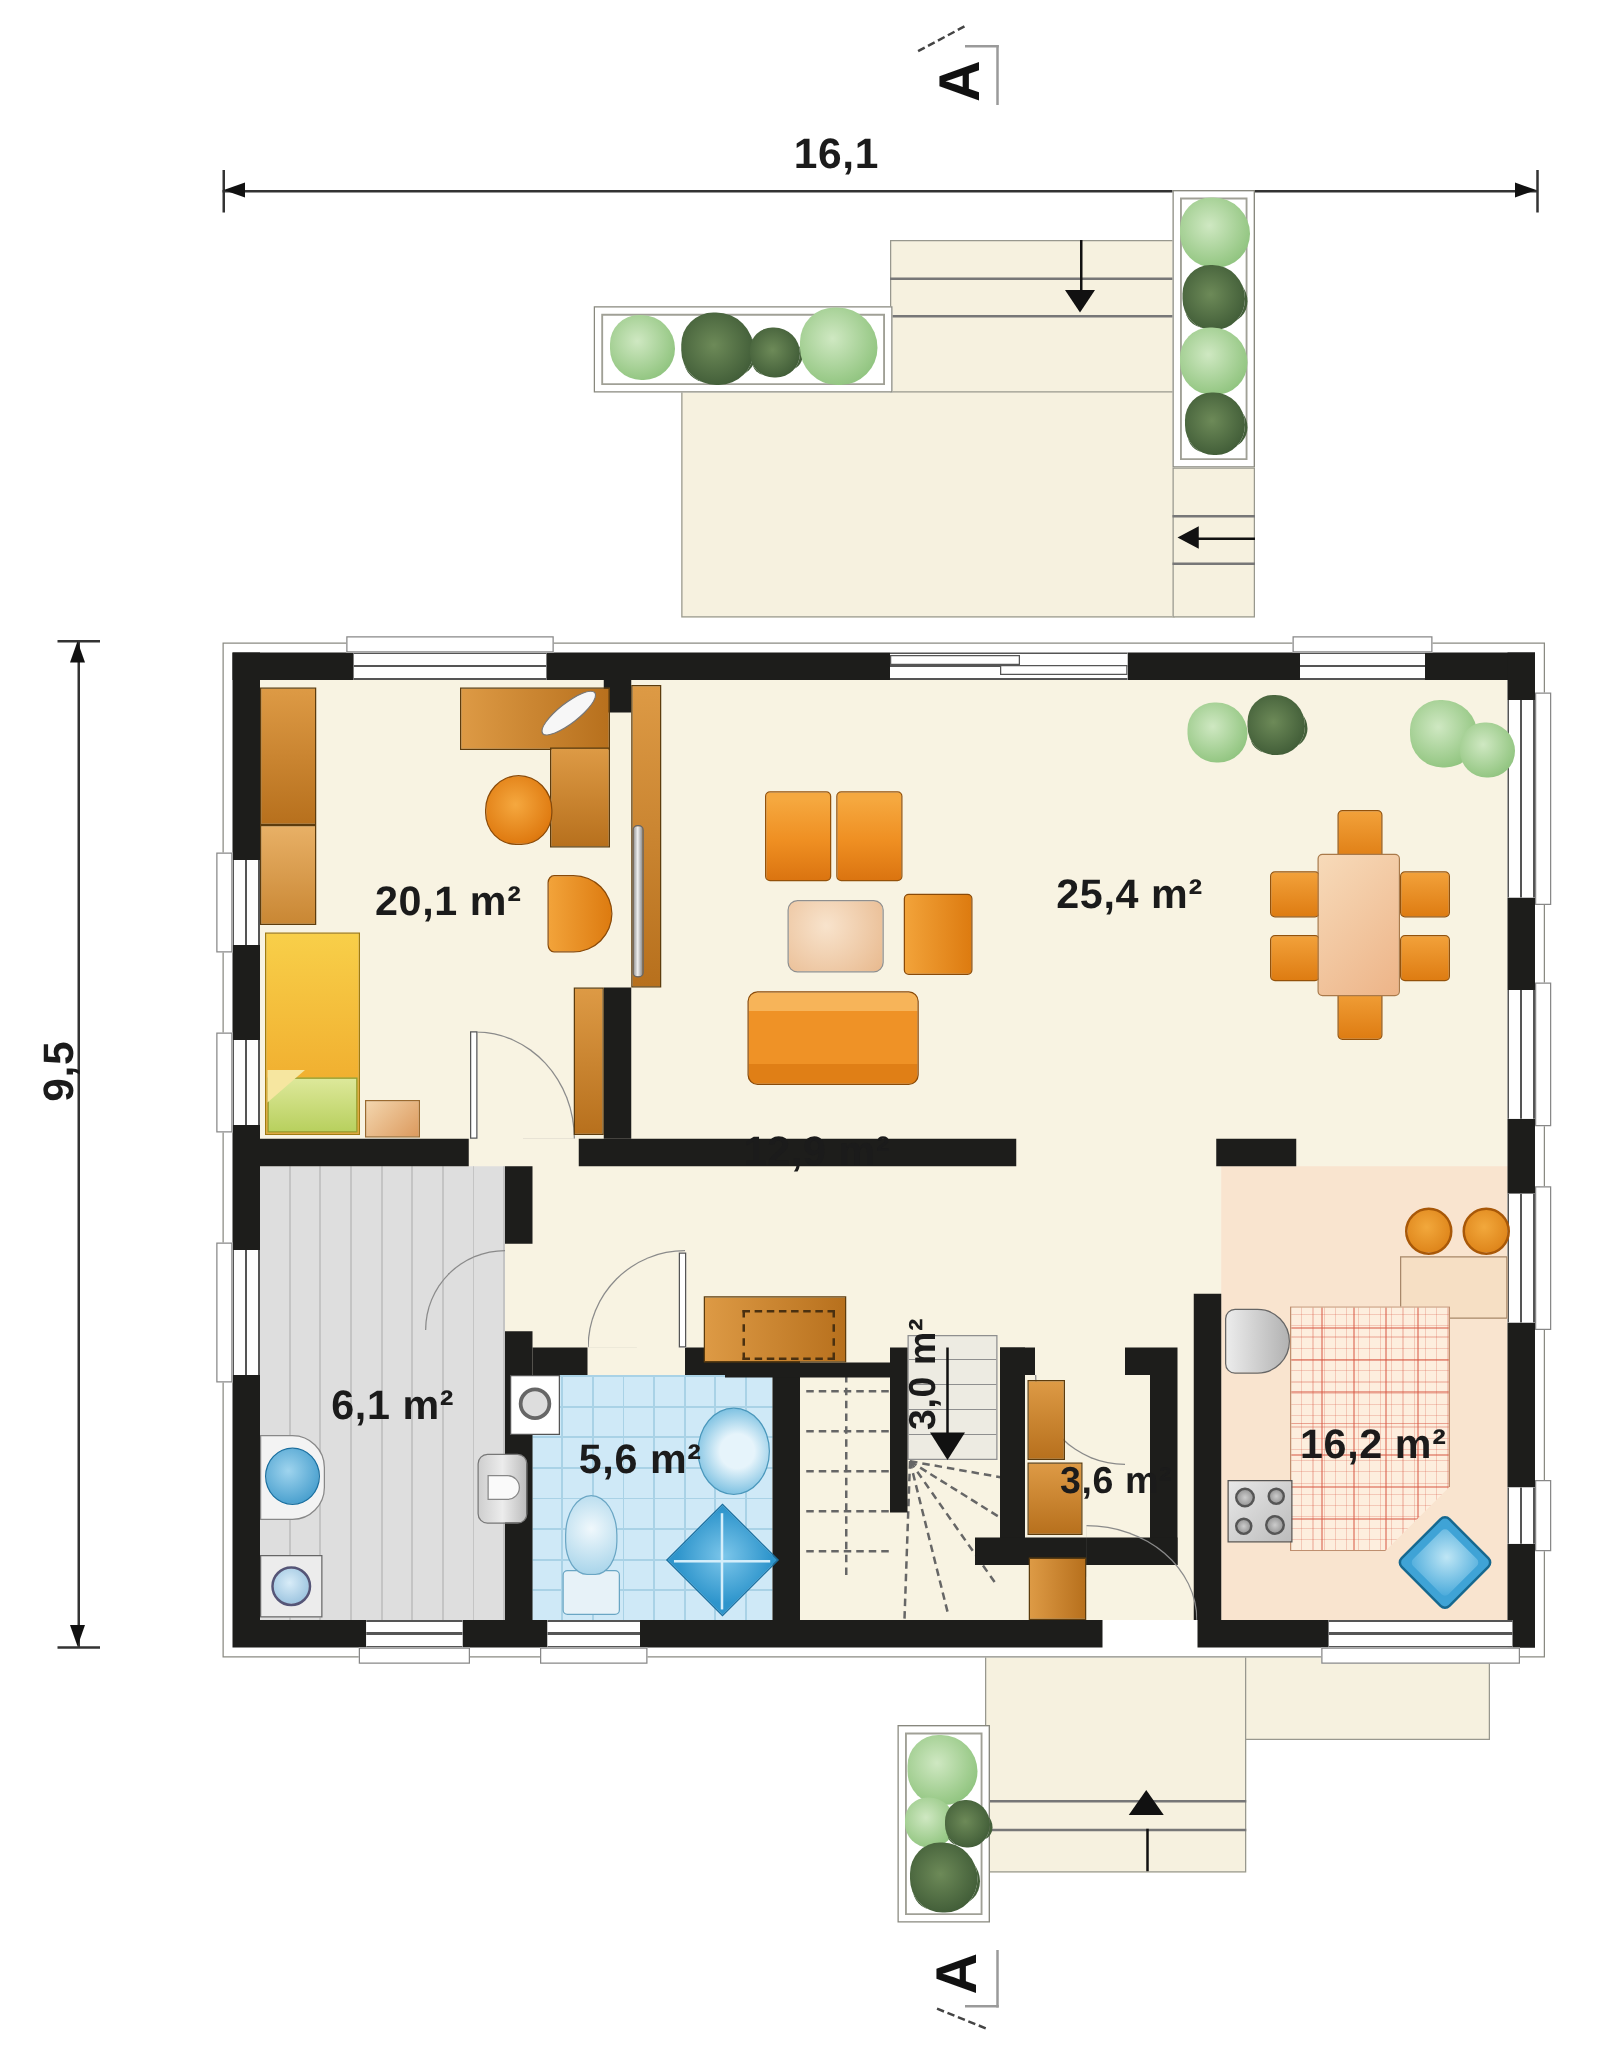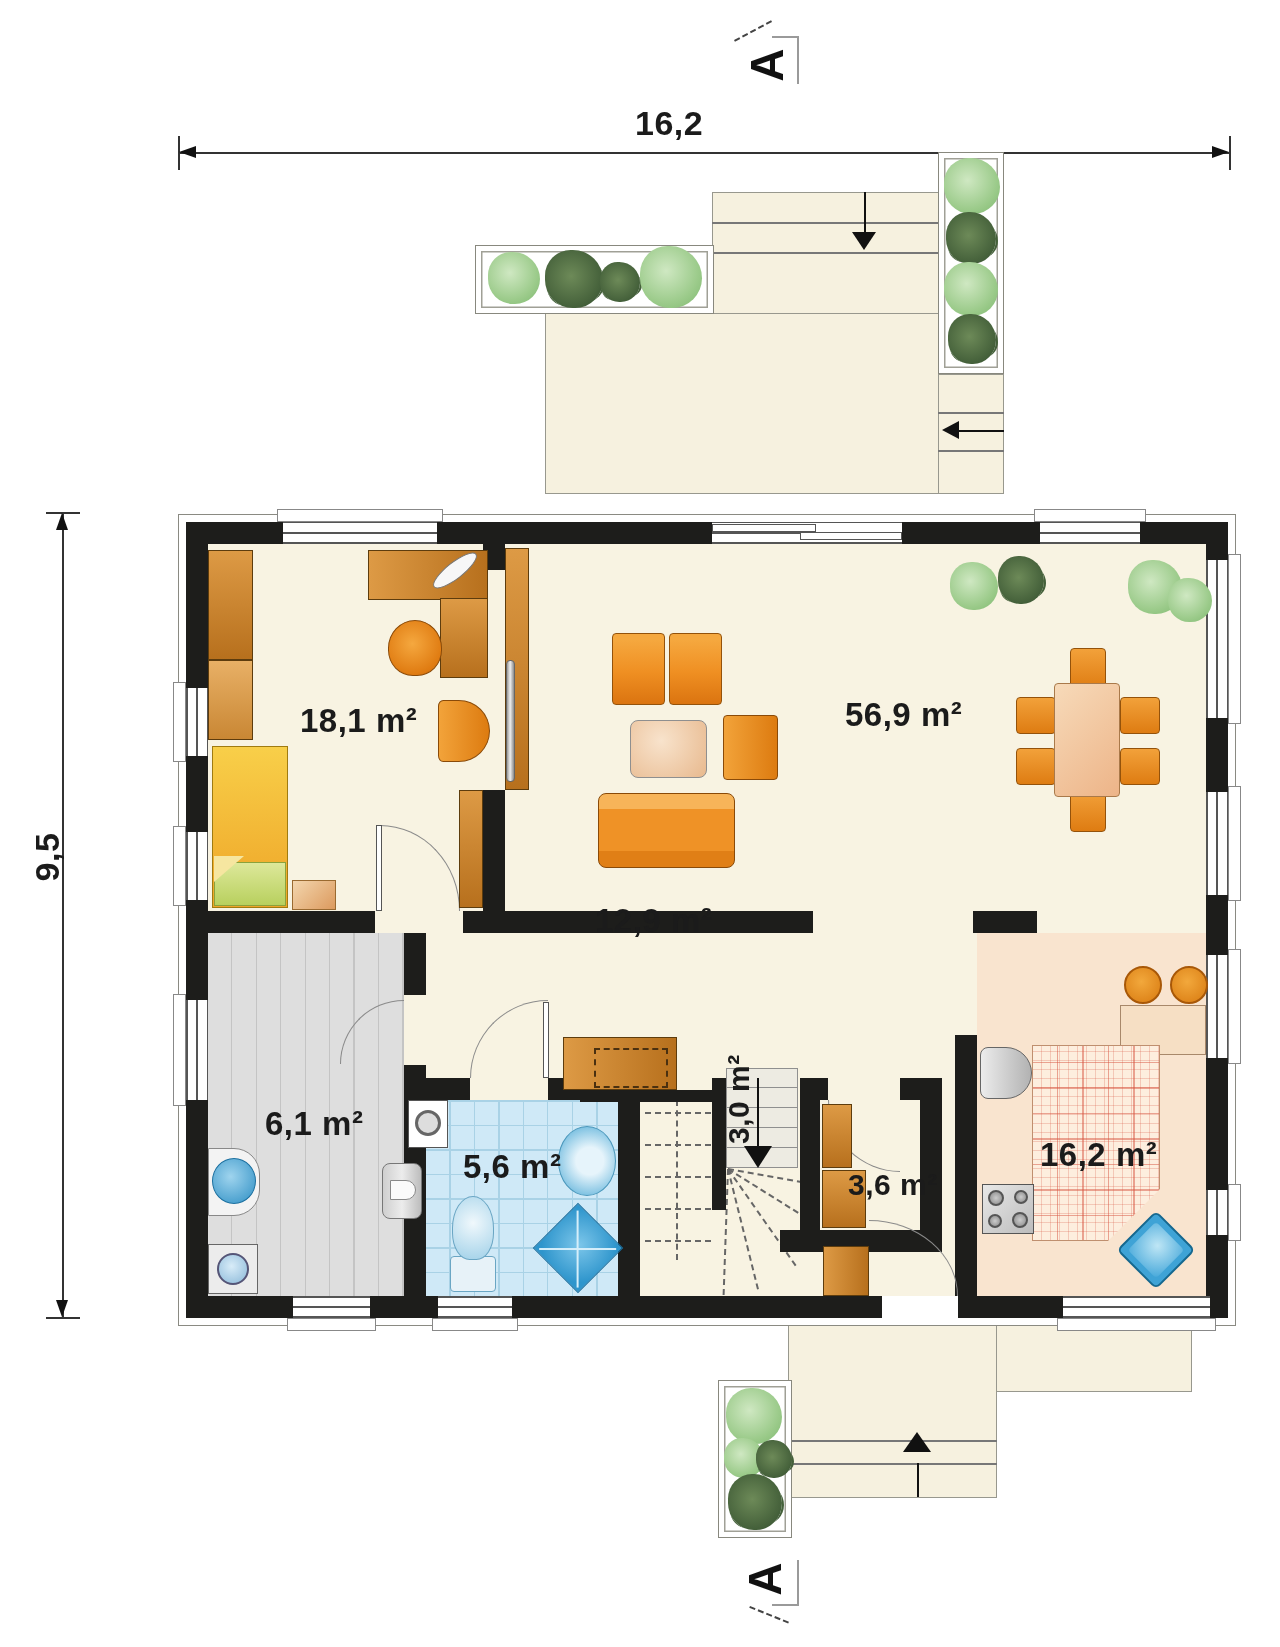--- a/index.html
+++ b/index.html
@@ -46,21 +46,21 @@
 
   <div class="abs" style="left:744px;top:42px;width:46px;height:46px;display:flex;align-items:center;justify-content:center;transform:rotate(-90deg);font:700 46px 'Liberation Sans',sans-serif;color:#111">A</div>
   <div class="abs" style="left:772px;top:36px;width:27px;height:48px;border-top:2px solid #9a9a9a;border-right:2px solid #9a9a9a"></div>
   <div class="abs" style="left:734px;top:40px;width:42px;border-top:2px dashed #444;transform:rotate(-28deg);transform-origin:left top"></div>
 
   <div class="hl" style="left:178px;top:152px;width:1052px;background:#333"></div>
   <div class="vl" style="left:178px;top:136px;height:34px;background:#333"></div>
   <div class="vl" style="left:1229px;top:136px;height:34px;background:#333"></div>
   <div class="tri" style="left:179px;top:146px;border-top:6px solid transparent;border-bottom:6px solid transparent;border-right:17px solid #111"></div>
   <div class="tri" style="left:1212px;top:146px;border-top:6px solid transparent;border-bottom:6px solid transparent;border-left:17px solid #111"></div>
-  <div class="lbl" style="left:635px;top:104px;font-size:34px">16,2</div>
+  <div class="lbl" style="left:635px;top:104px;font-size:34px">16,1</div>
 
   <div class="vl" style="left:62px;top:512px;height:806px;background:#333"></div>
   <div class="hl" style="left:46px;top:512px;width:34px;background:#333"></div>
   <div class="hl" style="left:46px;top:1317px;width:34px;background:#333"></div>
   <div class="tri" style="left:56px;top:513px;border-left:6px solid transparent;border-right:6px solid transparent;border-bottom:17px solid #111"></div>
   <div class="tri" style="left:56px;top:1300px;border-left:6px solid transparent;border-right:6px solid transparent;border-top:17px solid #111"></div>
   <div class="lbl" style="left:8px;top:842px;width:70px;height:30px;font-size:34px;transform:rotate(-90deg);text-align:center">9,5</div>
 
   <div class="crm" style="left:545px;top:312px;width:395px;height:182px"></div>
   <div class="crm" style="left:712px;top:192px;width:228px;height:122px"></div>
@@ -280,22 +280,22 @@
   <div class="abs" style="left:982px;top:1184px;width:52px;height:50px;background:linear-gradient(135deg,#e8e8e8,#bcbcbc);border:1.5px solid #555">
     <div class="abs" style="left:5px;top:5px;width:16px;height:16px;border:2px solid #555;border-radius:50%;background:radial-gradient(#ccc,#888)"></div>
     <div class="abs" style="right:5px;top:5px;width:14px;height:14px;border:2px solid #555;border-radius:50%;background:radial-gradient(#ccc,#888)"></div>
     <div class="abs" style="left:5px;bottom:5px;width:14px;height:14px;border:2px solid #555;border-radius:50%;background:radial-gradient(#ccc,#888)"></div>
     <div class="abs" style="right:5px;bottom:5px;width:16px;height:16px;border:2px solid #555;border-radius:50%;background:radial-gradient(#ccc,#888)"></div>
   </div>
   <div class="abs" style="left:1128px;top:1222px;width:56px;height:56px;background:#3fa3d6;border:2px solid #16688f;transform:rotate(45deg);border-radius:6px">
     <div class="abs" style="left:6px;top:6px;right:6px;bottom:6px;background:radial-gradient(circle at 45% 40%,#bfe6f5,#46a8da);border-radius:4px"></div>
   </div>
 
-  <div class="lbl" style="left:300px;top:702px">18,1 m²</div>
-  <div class="lbl" style="left:845px;top:696px">56,9 m²</div>
+  <div class="lbl" style="left:300px;top:702px">20,1 m²</div>
+  <div class="lbl" style="left:845px;top:696px">25,4 m²</div>
   <div class="lbl" style="left:595px;top:902px">12,9 m²</div>
   <div class="lbl" style="left:265px;top:1105px">6,1 m²</div>
   <div class="lbl" style="left:463px;top:1148px">5,6 m²</div>
   <div class="lbl small" style="left:694px;top:1088px;width:84px;height:28px;transform:rotate(-90deg);text-align:center">3,0 m²</div>
   <div class="lbl small" style="left:848px;top:1168px">3,6 m²</div>
   <div class="lbl" style="left:1040px;top:1136px">16,2 m²</div>
 
   <div class="abs" style="left:742px;top:1556px;width:46px;height:46px;display:flex;align-items:center;justify-content:center;transform:rotate(-90deg);font:700 46px 'Liberation Sans',sans-serif;color:#111">A</div>
   <div class="abs" style="left:772px;top:1560px;width:27px;height:46px;border-bottom:2px solid #9a9a9a;border-right:2px solid #9a9a9a"></div>
   <div class="abs" style="left:750px;top:1606px;width:42px;border-top:2px dashed #444;transform:rotate(22deg);transform-origin:left top"></div>

